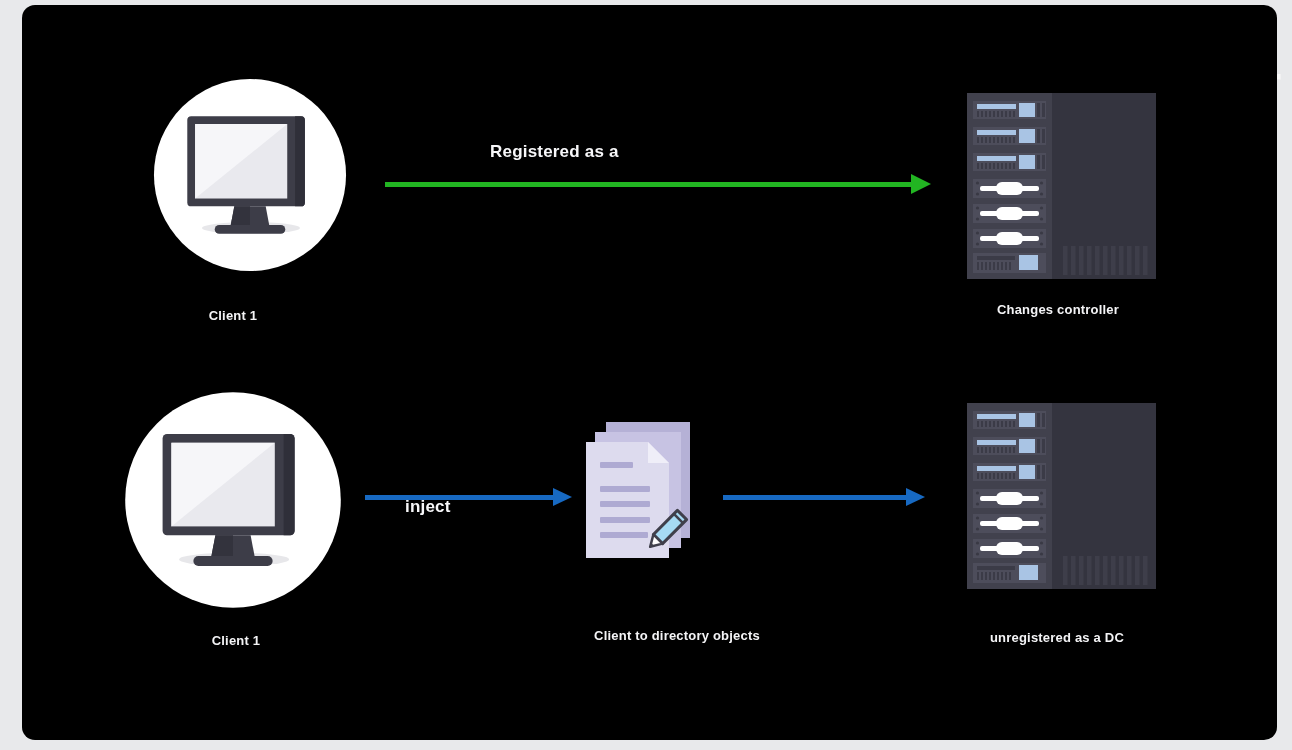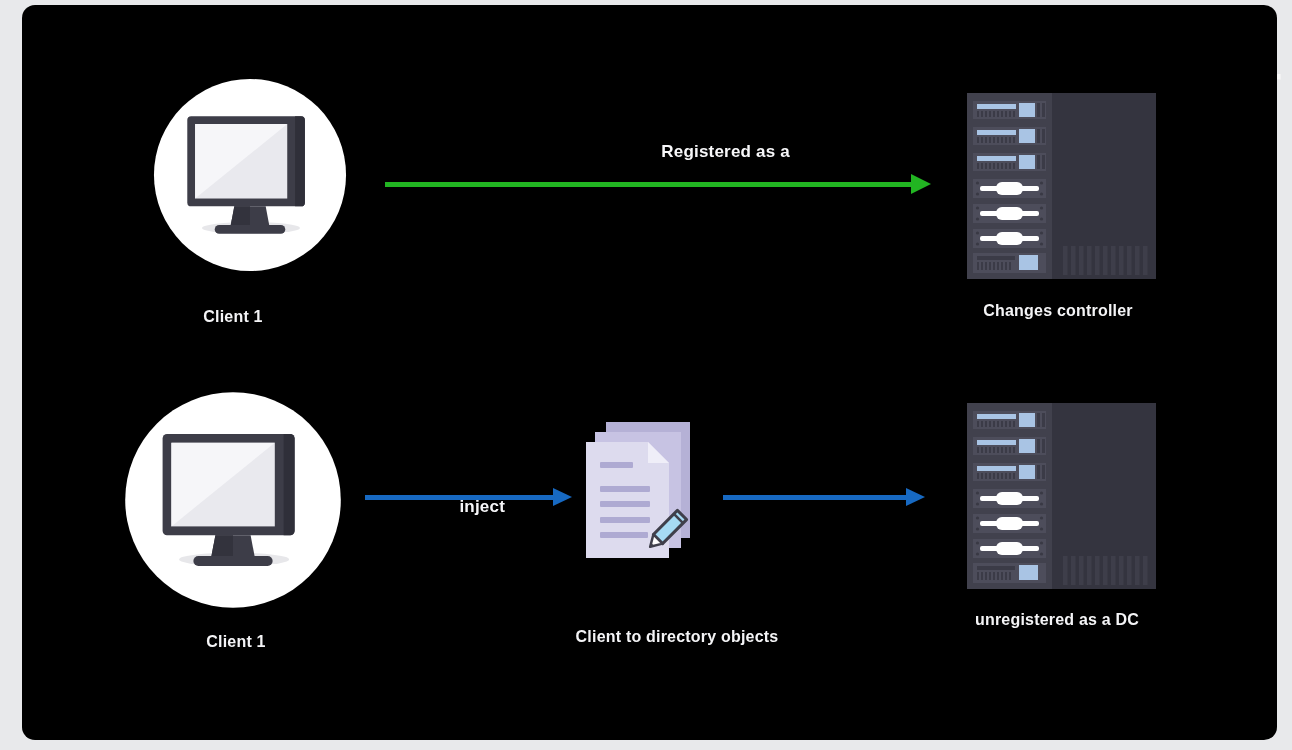--- a/index.html
+++ b/index.html
@@ -17,27 +17,27 @@
   }
   .panel{
     position:absolute;left:22px;top:5px;
     width:1255px;height:735px;
     background:#000000;border-radius:13px;
     z-index:1;
   }
   .abs{position:absolute;}
   .node-label{
     position:absolute;
-    color:#f4f4f6;font-size:16px;font-weight:600;
+    color:#f4f4f6;font-size:13px;font-weight:600;
     text-align:center;letter-spacing:.2px;
   }
   .arrow-label{
     position:absolute;
     color:#f7f7f9;font-size:17px;font-weight:600;
-    text-align:right;letter-spacing:.2px;
+    text-align:left;letter-spacing:.2px;
   }
   .arrow-line{position:absolute;height:5px;}
   .arrow-head{position:absolute;width:0;height:0;}
   .green{background:#22b522;}
   .green-head{border-left:20px solid #22b522;border-top:10.5px solid transparent;border-bottom:10.5px solid transparent;}
   .blue{background:#1769c2;}
   .blue-head{border-left:19px solid #1769c2;border-top:9.5px solid transparent;border-bottom:9.5px solid transparent;}
   svg{display:block;}
 </style>
 </head>
@@ -348,15 +348,15 @@
           <rect x="128" y="153" width="4.5" height="29"></rect>
           <rect x="136" y="153" width="4.5" height="29"></rect>
           <rect x="144" y="153" width="4.5" height="29"></rect>
           <rect x="152" y="153" width="4.5" height="29"></rect>
           <rect x="160" y="153" width="4.5" height="29"></rect>
           <rect x="168" y="153" width="4.5" height="29"></rect>
           <rect x="176" y="153" width="4.5" height="29"></rect>
       </g>
     </svg>
   </div>
-  <div class="node-label" style="left:915px;top:606px;width:240px;">unregistered as a DC</div>
+  <div class="node-label" style="left:915px;top:625px;width:240px;">unregistered as a DC</div>
 
 </div>
 
 </body></html>

